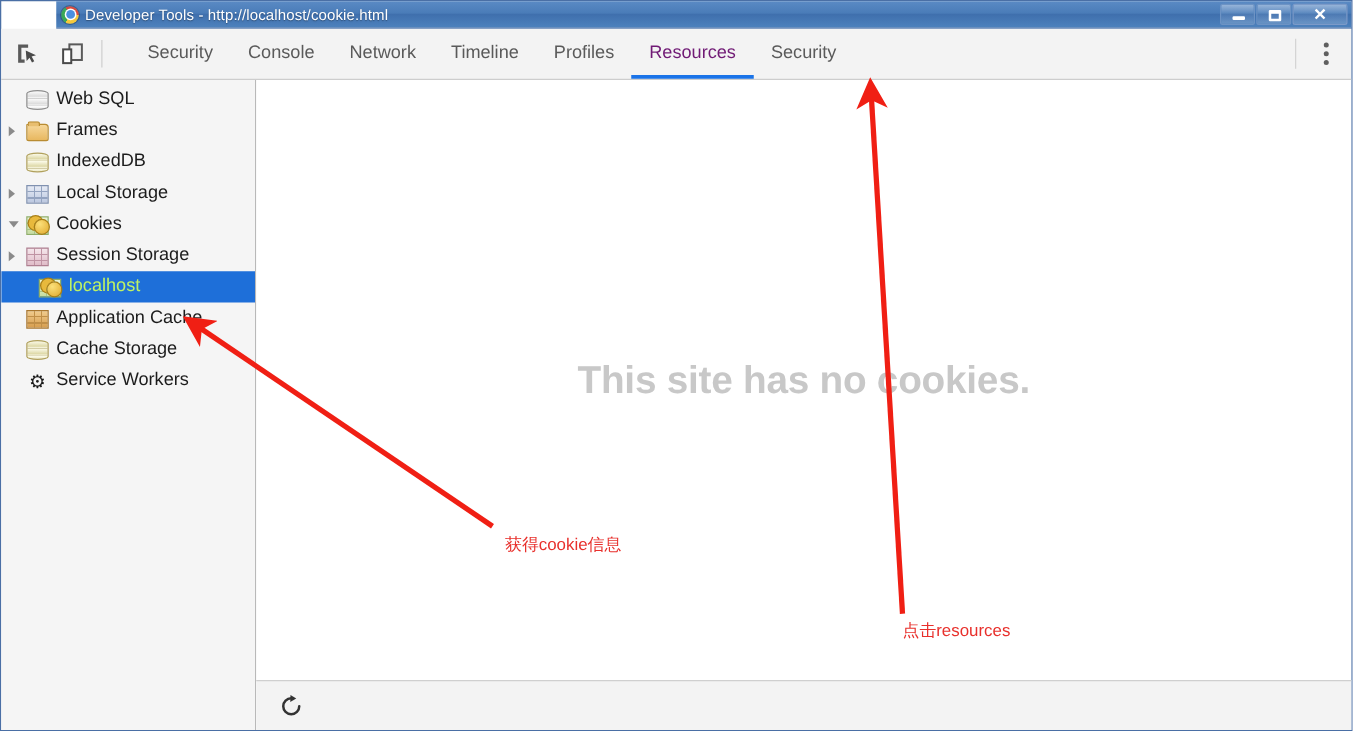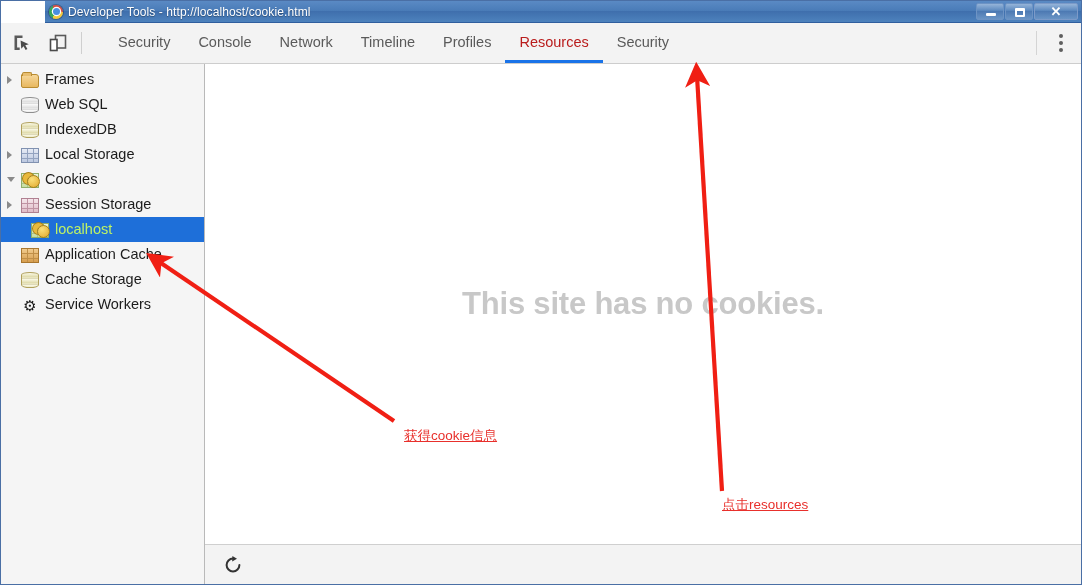--- a/index.html
+++ b/index.html
@@ -148,21 +148,21 @@
     display: flex;
     align-items: center;
     padding: 0 14px;
     font-size: 14.5px;
     color: #5a5a5a;
     cursor: pointer;
     border-bottom: 3px solid transparent;
     white-space: nowrap;
   }
   .tab.active {
-    color: #b91c1c;
+    color: #701a75;
     border-bottom-color: #1a73e8;
   }
   .menu-area {
     display: flex;
     align-items: center;
     padding-right: 10px;
   }
   .menu-sep {
     width: 1px; height: 24px;
     background: #d4d4d4;
@@ -359,21 +359,20 @@
     left: 0; top: 0;
     width: 1082px; height: 585px;
     pointer-events: none;
   }
   .anno-label {
     position: absolute;
     color: #e8302c;
     font-size: 13.5px;
     font-family: "Liberation Sans", "DejaVu Sans", sans-serif;
     white-space: nowrap;
-    text-decoration: underline;
   }
   #anno-cookie { left: 404px; top: 427px; }
   #anno-resources { left: 722px; top: 496px; }
 </style>
 </head>
 <body>
 
 <div id="window">
 
   <div class="titlebar">
@@ -427,29 +426,29 @@
         <i></i>
       </div>
     </div>
   </div>
 
   <div class="body-row">
 
     <div class="sidebar">
 
       <div class="tree-item">
+        <span class="twisty"></span>
+        <span class="t-icon ic-db"></span>
+        <span class="t-label">Web SQL</span>
+      </div>
+
+      <div class="tree-item">
         <span class="twisty collapsed"></span>
         <span class="t-icon ic-folder"></span>
         <span class="t-label">Frames</span>
-      </div>
-
-      <div class="tree-item">
-        <span class="twisty"></span>
-        <span class="t-icon ic-db"></span>
-        <span class="t-label">Web SQL</span>
       </div>
 
       <div class="tree-item">
         <span class="twisty"></span>
         <span class="t-icon ic-db gold"></span>
         <span class="t-label">IndexedDB</span>
       </div>
 
       <div class="tree-item">
         <span class="twisty collapsed"></span>

